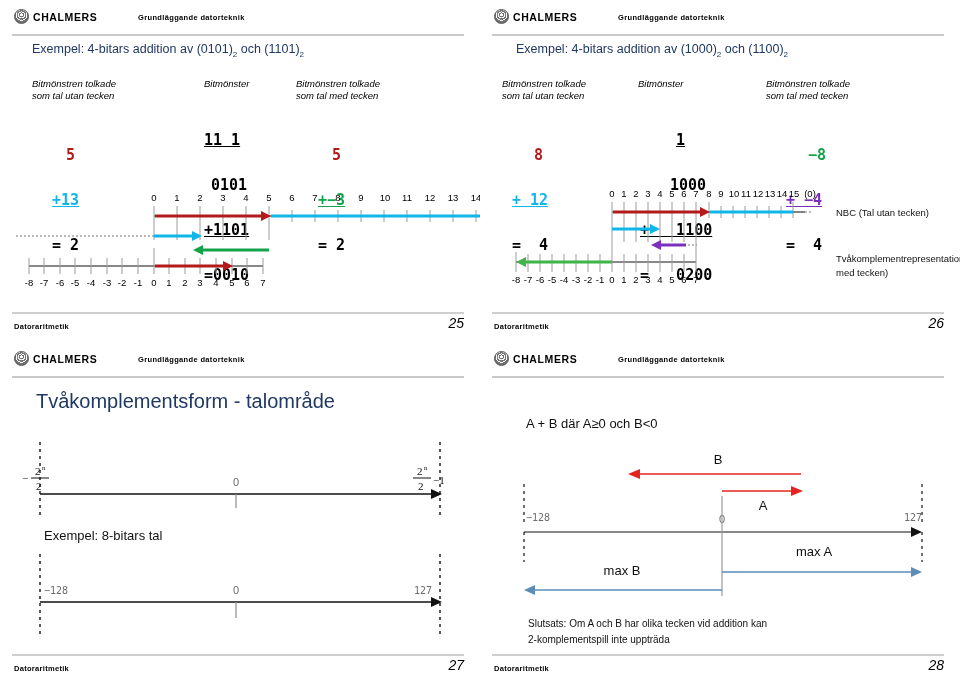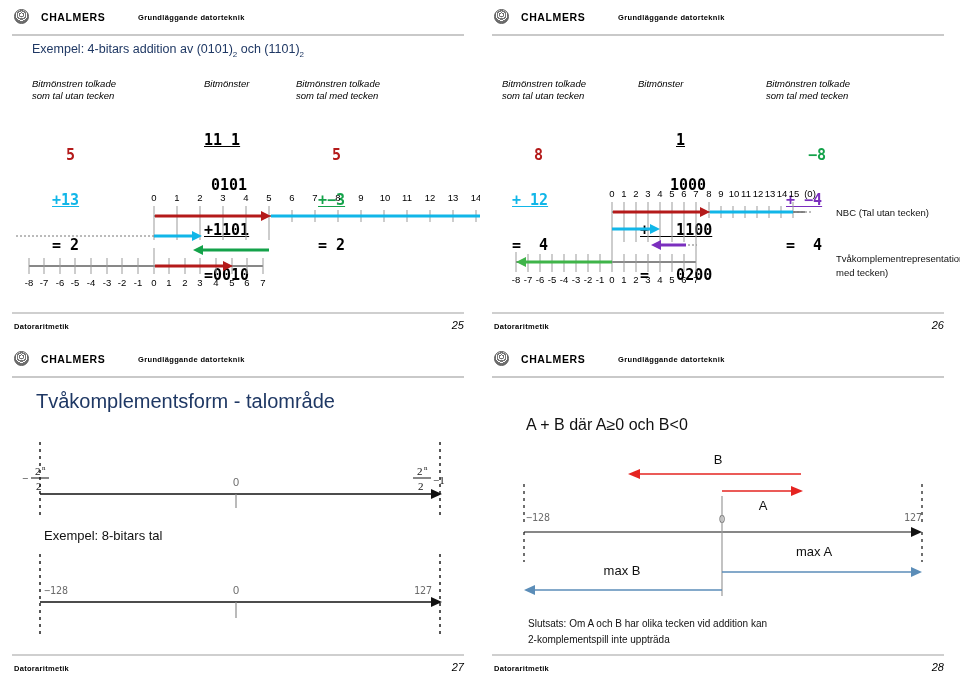--- a/index.html
+++ b/index.html
@@ -3,38 +3,38 @@
 <meta charset="utf-8">
 <style>
   html,body{margin:0;padding:0;background:#ffffff;}
   body{width:960px;height:684px;font-family:"Liberation Sans",sans-serif;color:#000;overflow:hidden;}
   .grid{display:grid;grid-template-columns:480px 480px;grid-template-rows:342px 342px;width:960px;height:684px;}
   .slide{position:relative;width:480px;height:342px;box-sizing:border-box;background:#fff;overflow:hidden;}
   .slide-inner{position:absolute;left:8px;top:6px;width:464px;height:330px;background:#fff;}
 
   
   .hdr{position:absolute;left:0;top:0;width:464px;height:30px;}
-  .logo{position:absolute;left:6px;top:3px;display:flex;align-items:center;gap:12px;}
+  .logo{position:absolute;left:6px;top:3px;display:flex;align-items:center;gap:4px;}
   .seal{width:15px;height:15px;border-radius:50%;background:
       radial-gradient(circle at 50% 38%, #ffffff 0 14%, #6f6f6f 15% 24%, #ffffff 25% 33%, #777 34% 46%, #fff 47% 55%, #707070 56% 100%);
       border:1px solid #555;box-sizing:border-box;}
   .chalmers{font-size:10.5px;font-weight:bold;letter-spacing:.6px;font-family:"Liberation Sans",sans-serif;}
   .course{position:absolute;left:130px;top:7px;font-size:7.5px;font-weight:bold;letter-spacing:.35px;}
   .hdr-rule{position:absolute;left:4px;top:28px;width:452px;height:2px;background:#c9c9c9;}
 
   
   .ftr-rule{position:absolute;left:4px;bottom:22px;width:452px;height:2px;background:#cfcfcf;}
   .ftr-left{position:absolute;left:6px;bottom:5px;font-size:7.5px;font-weight:bold;letter-spacing:.3px;}
-  .ftr-right{position:absolute;right:8px;bottom:5px;font-size:11px;font-style:italic;}
+  .ftr-right{position:absolute;right:8px;bottom:5px;font-size:14px;font-style:italic;}
 
   
   .ex-title{position:absolute;font-size:12.5px;color:#1f3864;white-space:nowrap;}
   .ex-title sub{font-size:8px;}
   .big-title{position:absolute;font-size:20px;color:#1f3864;white-space:nowrap;text-align:center;}
-  .sub-title{position:absolute;font-size:16px;color:#111;white-space:nowrap;}
+  .sub-title{position:absolute;font-size:13px;color:#111;white-space:nowrap;}
 
   
   .colhead{position:absolute;font-size:9.5px;font-style:italic;line-height:12px;white-space:nowrap;}
 
   
   .calc{position:absolute;font-family:"DejaVu Sans Mono","Liberation Mono",monospace;font-size:15px;font-weight:bold;line-height:15px;white-space:pre;}
   .calc .r{display:block;}
   .und{text-decoration:underline;}
   .c-red{color:#b41a1a;}
   .c-cyan{color:#11b6e8;}
@@ -226,20 +226,21 @@
     <div class="slide-inner">
       <div class="hdr">
         <div class="logo">
           <span class="seal"></span>
           <span class="chalmers">CHALMERS</span>
         </div>
         <div class="course">Grundläggande datorteknik</div>
         <div class="hdr-rule"></div>
       </div>
 
+      <div class="ex-title" style="left:28px;top:36px;"><span>Exempel: 4-bitars addition av (1000)</span><sub>2</sub><span> och (1100)</span><sub>2</sub></div>
 
       <div class="colhead" style="left:14px;top:72px;">
         <div>Bitmönstren tolkade</div>
         <div>som tal utan tecken</div>
       </div>
       <div class="colhead" style="left:150px;top:72px;">
         <div>Bitmönster</div>
       </div>
       <div class="colhead" style="left:278px;top:72px;">
         <div>Bitmönstren tolkade</div>

